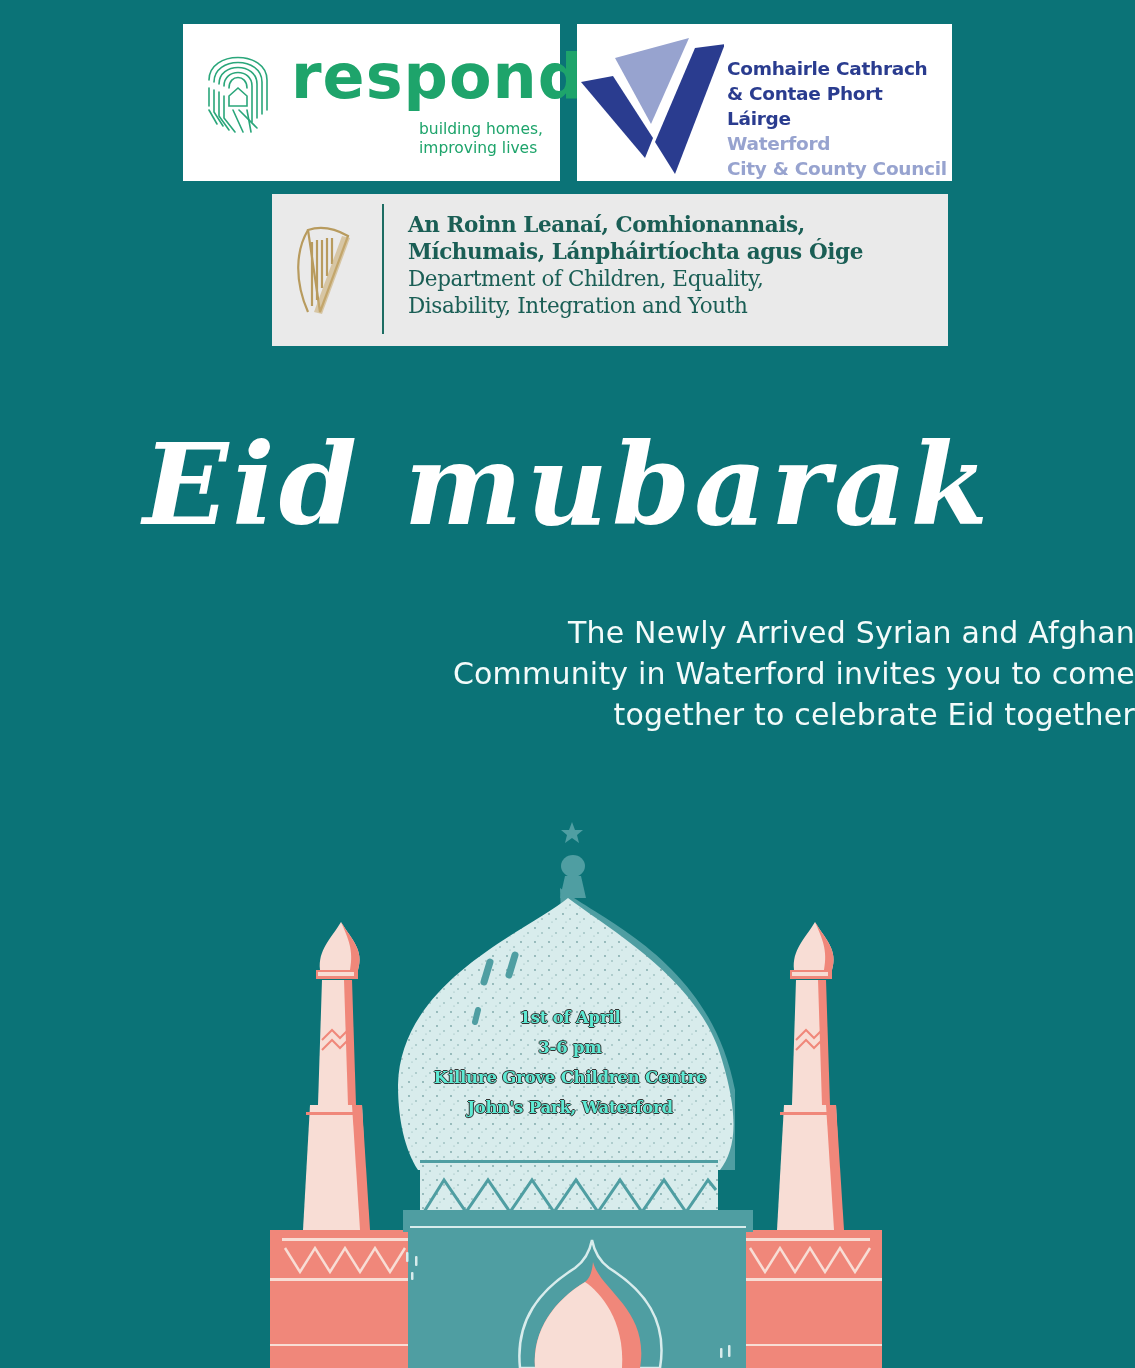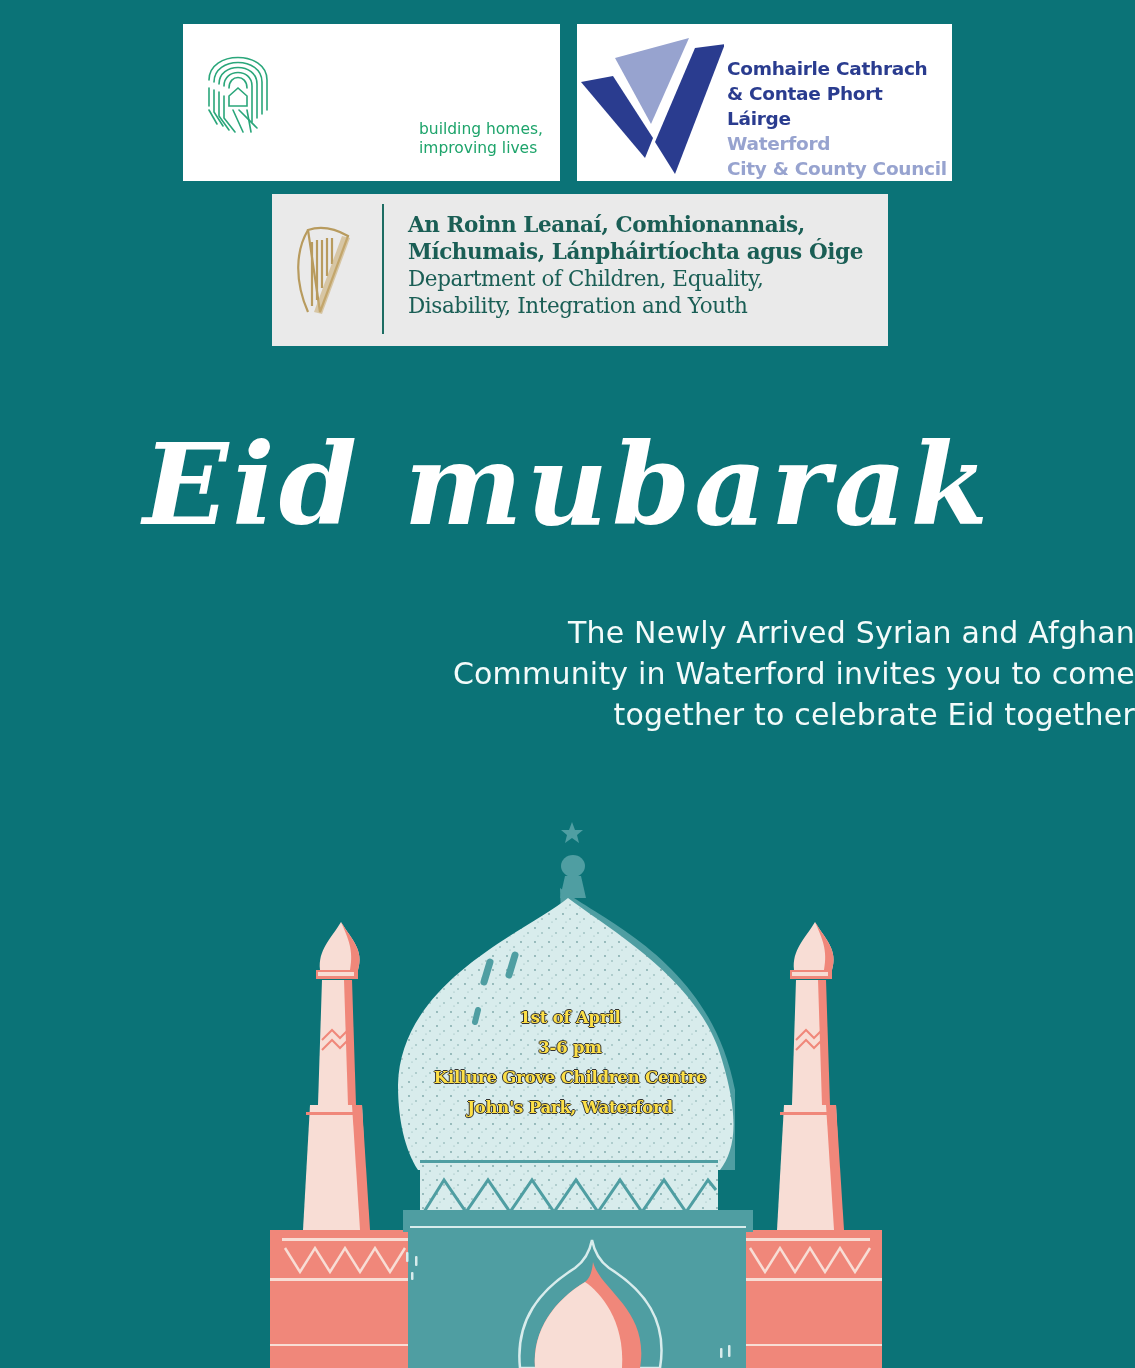--- a/index.html
+++ b/index.html
@@ -8,21 +8,21 @@
       background: #0b7377;
       position: relative;
       font-family: "Liberation Sans", sans-serif;
     }
     .poster { position: absolute; inset: 0; background: #0b7377; }
 
     
     .logo-box { position: absolute; background: #ffffff; box-sizing: border-box; }
     #respond-logo { left: 183px; top: 24px; width: 377px; height: 157px; }
     #waterford-logo { left: 577px; top: 24px; width: 375px; height: 157px; }
-    #dept-logo { left: 272px; top: 194px; width: 616px; height: 152px; background: #eaeaea; }
+    #dept-logo { left: 272px; top: 194px; width: 676px; height: 152px; background: #eaeaea; }
 
     .respond-word {
       position: absolute; left: 108px; top: 22px;
       font-family: "DejaVu Sans", sans-serif; font-weight: bold;
       font-size: 62px; color: #1ea46b; letter-spacing: 1px; line-height: 1;
     }
     .respond-tag {
       position: absolute; left: 236px; top: 96px;
       font-family: "DejaVu Sans", sans-serif; font-size: 15.5px;
       color: #1ea46b; line-height: 19px;
@@ -63,21 +63,21 @@
     
     .mosque { position: absolute; left: 0; top: 800px; width: 1135px; height: 568px; }
 
     .event-details {
       position: absolute; left: 400px; top: 1003px; width: 340px; text-align: center;
       font-family: "DejaVu Serif", serif; font-weight: bold; font-size: 16.5px;
       line-height: 30px; color: #6b6b6b;
       text-shadow: 1px 0 0 #333, -1px 0 0 #333, 0 1px 0 #333, 0 -1px 0 #333;
       letter-spacing: -0.2px;
     }
-    .event-details div { color: #fde047; }
+    .event-details div { color: #5eead4; }
   </style>
 </head>
 <body>
 
 <div class="poster">
 
   <div class="logo-box" id="respond-logo">
     <svg class="fingerprint" viewBox="0 0 70 96">
       <g fill="none" stroke="#2aa67a" stroke-width="1.6" stroke-linecap="round">
         <path d="M6 40 C6 10, 64 10, 64 40 L64 70"></path>
@@ -89,20 +89,21 @@
         <path d="M11 50 L11 72 L20 86"></path>
         <path d="M16 52 L16 76 L26 90"></path>
         <path d="M21 56 L21 78 L32 92"></path>
         <path d="M26 56 L35 48 L44 56 L44 66 L26 66 Z"></path>
         <path d="M30 70 L40 92"></path>
         <path d="M44 70 L48 92"></path>
         <path d="M36 70 L54 88"></path>
         <path d="M6 70 L14 84"></path>
       </g>
     </svg>
+    <div class="respond-word">respond</div>
     <div class="respond-tag">
       <div>building homes,</div>
       <div>improving lives</div>
     </div>
   </div>
 
   <div class="logo-box" id="waterford-logo">
     <svg class="wf-mark" viewBox="0 0 145 142">
       <polygon points="36,26 110,6 72,92" fill="#97a3cf"></polygon>
       <polygon points="2,50 34,44 74,106 66,126" fill="#2a3c8f"></polygon>

